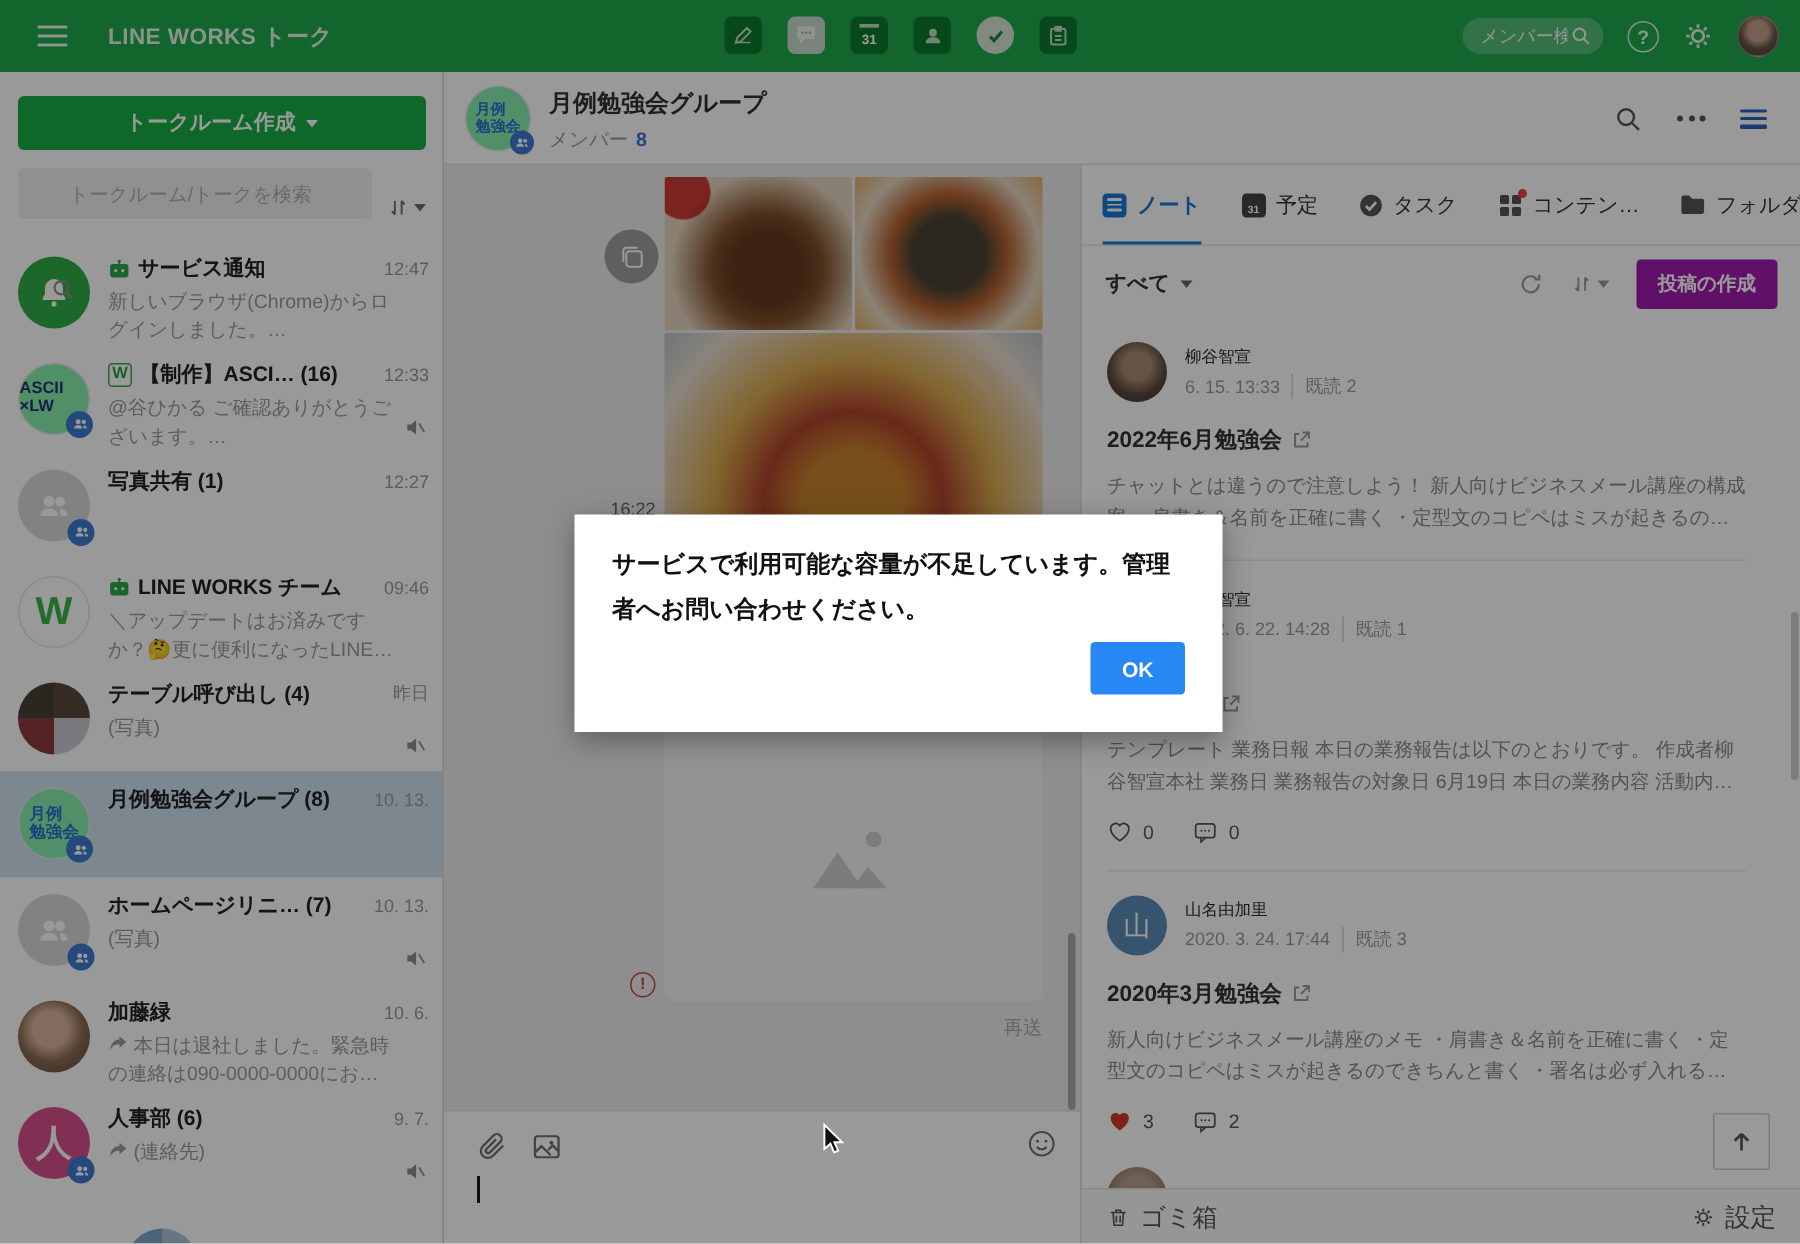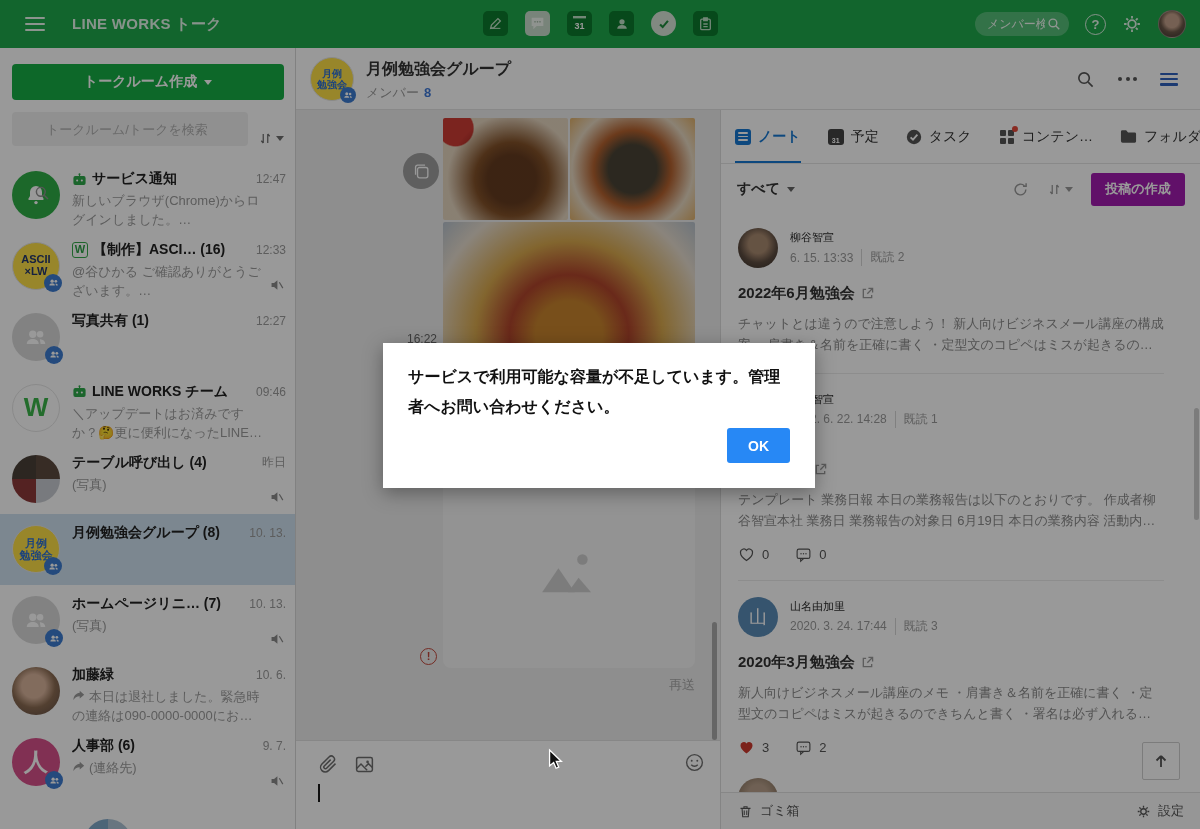--- a/index.html
+++ b/index.html
@@ -45,21 +45,21 @@
   .ci-top { display:flex; align-items:center; gap:5px; }
   .ci-name { font-size:14px; font-weight:bold; color:#222; white-space:nowrap; overflow:hidden; text-overflow:ellipsis; flex:0 1 auto; }
   .ci-time { margin-left:auto; font-size:12px; color:#9b9b9b; white-space:nowrap; }
   .ci-prev { margin-top:4px; font-size:13px; color:#9b9b9b; line-height:1.45; display:-webkit-box; -webkit-line-clamp:2; -webkit-box-orient:vertical; overflow:hidden; padding-right:16px; }
   .fwd { display:inline-block; vertical-align:-2px; color:#9b9b9b; margin-right:4px; }
   .mute { position:absolute; right:12px; bottom:10px; color:#8a8a8a; }
   .minibadge { flex:0 0 auto; }
   .wbadge { width:16px; height:16px; border:1px solid #35A94A; border-radius:3px; background:#fff; color:#2EA047; font-size:11px; font-weight:bold; display:flex; align-items:center; justify-content:center; line-height:1; }
   
   .av-bell { background:#2FAE47; display:flex; align-items:center; justify-content:center; }
-  .av-txt { background:#fde047; border:1px solid #e6e6e6; display:flex; align-items:center; justify-content:center; text-align:center; }
+  .av-txt { background:#86efac; border:1px solid #e6e6e6; display:flex; align-items:center; justify-content:center; }
   .av-ascii { color:#23366b; font-weight:bold; font-size:11px; line-height:1.05; }
   .av-getsurei { color:#2D6FD2; font-weight:bold; font-size:11px; line-height:1.1; }
   .av-people { background:#D9D9D9; display:flex; align-items:center; justify-content:center; }
   .av-w { background:#fff; border:1px solid #e6e6e6; color:#3BB54A; font-weight:bold; font-size:26px; display:flex; align-items:center; justify-content:center; }
   .av-grid { overflow:hidden; background:conic-gradient(#5d4a3e 0 25%, #c9ccd2 0 50%, #8c3a3a 0 75%, #4a4038 0 100%); }
   .av-woman { background:radial-gradient(circle at 45% 40%, #d9b49c 0 30%, #8a6b52 55%, #5d4a42 100%); }
   .av-jinji { background:#D8508A; color:#fff; font-size:24px; font-weight:bold; display:flex; align-items:center; justify-content:center; }
   .av-split { background:linear-gradient(90deg,#7FA8C9 0 50%, #AEC4D5 50% 100%); position:relative; overflow:hidden; }
 
   
@@ -118,21 +118,21 @@
   .p-read { border-left:1px solid #d5d5d5; margin-left:8px; padding-left:8px; }
   .p-title { margin-top:16px; font-size:15px; font-weight:bold; color:#333; display:flex; align-items:center; gap:6px; }
   .p-title .lnk { color:#9a9a9a; }
   .p-body { margin-top:10px; font-size:13px; color:#8a8a8a; line-height:1.65; display:-webkit-box; -webkit-line-clamp:2; -webkit-box-orient:vertical; overflow:hidden; }
   .p-react { margin-top:14px; display:flex; align-items:center; gap:26px; font-size:13px; color:#555; }
   .r-item { display:flex; align-items:center; gap:7px; }
   .p-div { border:none; border-top:1px solid #ececec; margin:17px 0 16px; }
   .gap-title { margin-top:30px; }
   #scrolltop { position:absolute; left:421px; top:632px; width:38px; height:38px; background:#fff; border:1px solid #cfcfcf; border-radius:2px; color:#555; display:flex; align-items:center; justify-content:center; }
   #next-av { position:absolute; left:17px; top:668px; width:40px; height:40px; border-radius:50%; background:radial-gradient(circle at 50% 40%, #b9a18c 0 30%, #6d5a48 100%); }
-  #pfooter { position:absolute; left:0; top:682px; width:480px; height:37px; background:#FAFAFA; border-top:1px solid #e2e2e2; display:flex; align-items:center; padding:0 17px; font-size:13px; color:#555; }
+  #pfooter { position:absolute; left:0; top:682px; width:480px; height:37px; background:#FAFAFA; border-top:1px solid #e2e2e2; display:flex; align-items:center; padding:0 17px; font-size:17px; color:#555; }
   .pf-item { display:flex; align-items:center; gap:7px; }
   #pf-settings { margin-left:auto; }
   #rp-scroll { position:absolute; left:473px; top:298px; width:5px; height:112px; border-radius:3px; background:#cfcfcf; }
 
   
   #dim { position:absolute; left:0; top:0; width:1200px; height:829px; background:rgba(0,0,0,.40); z-index:50; }
   #modal { position:absolute; left:383px; top:343px; width:432px; height:145px; background:#fff; z-index:60; box-shadow:0 5px 18px rgba(0,0,0,.35); }
   #modal-msg { position:absolute; left:25px; top:19px; width:384px; font-size:16px; font-weight:bold; color:#111; line-height:1.85; }
   #modal-ok { position:absolute; right:25px; bottom:25px; width:63px; height:35px; background:#2788F5; color:#fff; border:none; border-radius:3px; font-size:14px; font-weight:bold; font-family:inherit; }
   #cursor { position:absolute; left:545px; top:748px; z-index:70; }

